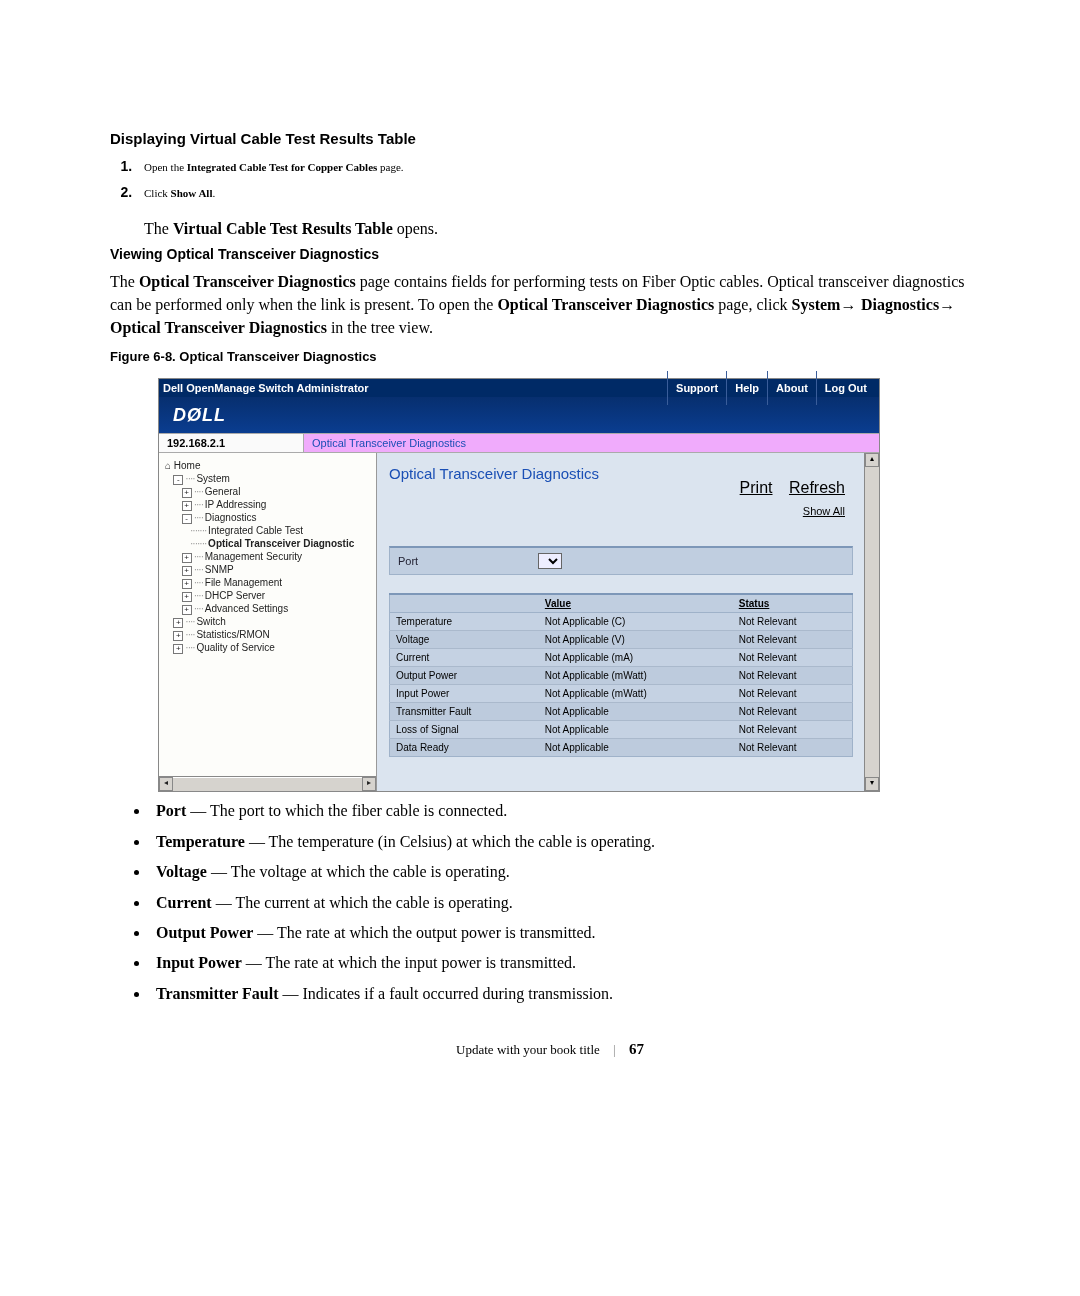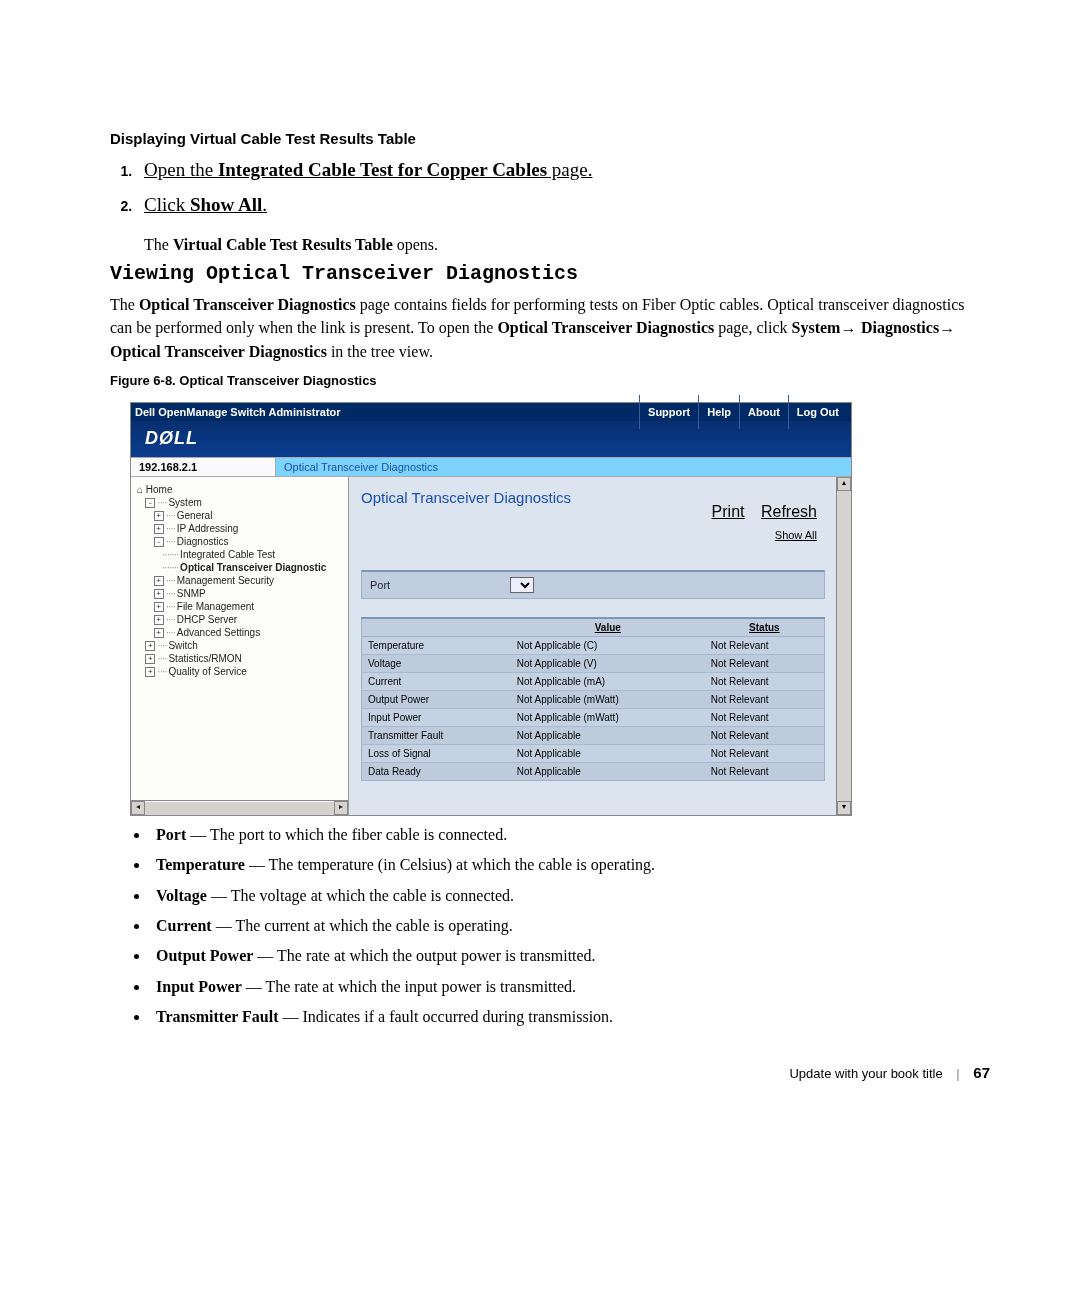--- a/index.html
+++ b/index.html
@@ -19,64 +19,63 @@
     font-family: Arial, Helvetica, sans-serif;
     font-weight: bold;
     font-size: 15px;
     margin-bottom: 10px;
   }
   .ol-steps {
     margin: 4px 0 18px 0;
     padding-left: 26px;
   }
   .ol-steps li {
-    font-size: 19px;
+    font-size: 11px;
     margin-bottom: 8px;
     padding-left: 8px;
     line-height: 1.4;
-    text-decoration: underline;
   }
   .ol-steps li::marker {
     font-family: Arial, Helvetica, sans-serif;
     font-weight: bold;
     font-size: 14px;
   }
   .indent-line {
     margin-left: 34px;
     margin-bottom: 4px;
     font-size: 16px;
   }
   .h2-like {
-    font-family: Liberation Mono, monospace;
-    font-weight: bold;
-    font-size: 20px;
+    font-family: Liberation Sans, sans-serif;
+    font-weight: bold;
+    font-size: 14px;
     margin: 8px 0 8px 0;
   }
   .para {
     font-size: 16px;
     line-height: 1.45;
     margin-bottom: 10px;
   }
   .bold { font-weight: bold; }
   .arrow { font-family: Arial, sans-serif; }
   .figure-caption {
     font-family: Arial, Helvetica, sans-serif;
     font-weight: bold;
     font-size: 13px;
     margin-bottom: 14px;
   }
 
   
   .screenshot {
     width: 720px;
-    margin: 0 0 8px 20px;
+    margin: 0 0 8px 48px;
     border: 1px solid #888;
     font-family: Arial, Helvetica, sans-serif;
     font-size: 11px;
-    background: #7dd3fc;
+    background: #f0abfc;
     position: relative;
   }
   .ss-titlebar {
     background: #002a66;
     color: #fff;
     display: flex;
     align-items: center;
     height: 18px;
     padding: 0 4px;
     font-weight: bold;
@@ -225,21 +224,21 @@
   .ss-table {
     margin-top: 18px;
     border: 1px solid #9fb2c9;
     border-top: 2px solid #7d97b8;
     width: 100%;
     border-collapse: collapse;
     font-size: 10px;
   }
   .ss-table th {
     background: #c0cee0;
-    text-align: center;
+    text-align: left;
     font-weight: bold;
     padding: 3px 6px;
     text-decoration: underline;
     border-bottom: 1px solid #9fb2c9;
   }
   .ss-table th:first-child { text-decoration: none; }
   .ss-table td {
     padding: 3px 6px;
     border-top: 1px solid #aab9cc;
   }
@@ -273,22 +272,22 @@
     margin: 4px 0 28px 0;
   }
   .field-list li {
     font-size: 16px;
     margin-bottom: 8px;
     padding-left: 6px;
     line-height: 1.4;
   }
 
   .footer {
-    text-align: right;
-    font-family: Liberation Sans, sans-serif;
+    text-align: center;
+    font-family: Liberation Serif, serif;
     font-size: 13px;
     margin-top: 36px;
   }
   .footer .divider { margin: 0 10px; color: #888; }
   .footer .pagenum { font-weight: bold; font-size: 15px; }
 </style>
 </head>
 <body>
 
 <div class="page">
@@ -423,21 +422,21 @@
               </tbody>
           </table>
         </div>
       </div>
     </div>
   </div>
 
   <ul class="field-list" id="field-list">
       <li><span class="bold">Port</span><span> — The port to which the fiber cable is connected.</span></li>
       <li><span class="bold">Temperature</span><span> — The temperature (in Celsius) at which the cable is operating.</span></li>
-      <li><span class="bold">Voltage</span><span> — The voltage at which the cable is connected.</span></li>
+      <li><span class="bold">Voltage</span><span> — The voltage at which the cable is operating.</span></li>
       <li><span class="bold">Current</span><span> — The current at which the cable is operating.</span></li>
       <li><span class="bold">Output Power</span><span> — The rate at which the output power is transmitted.</span></li>
       <li><span class="bold">Input Power</span><span> — The rate at which the input power is transmitted.</span></li>
       <li><span class="bold">Transmitter Fault</span><span> — Indicates if a fault occurred during transmission.</span></li>
     </ul>
 
   <div class="footer">
     <span>Update with your book title</span>
     <span class="divider">|</span>
     <span class="pagenum">67</span>

